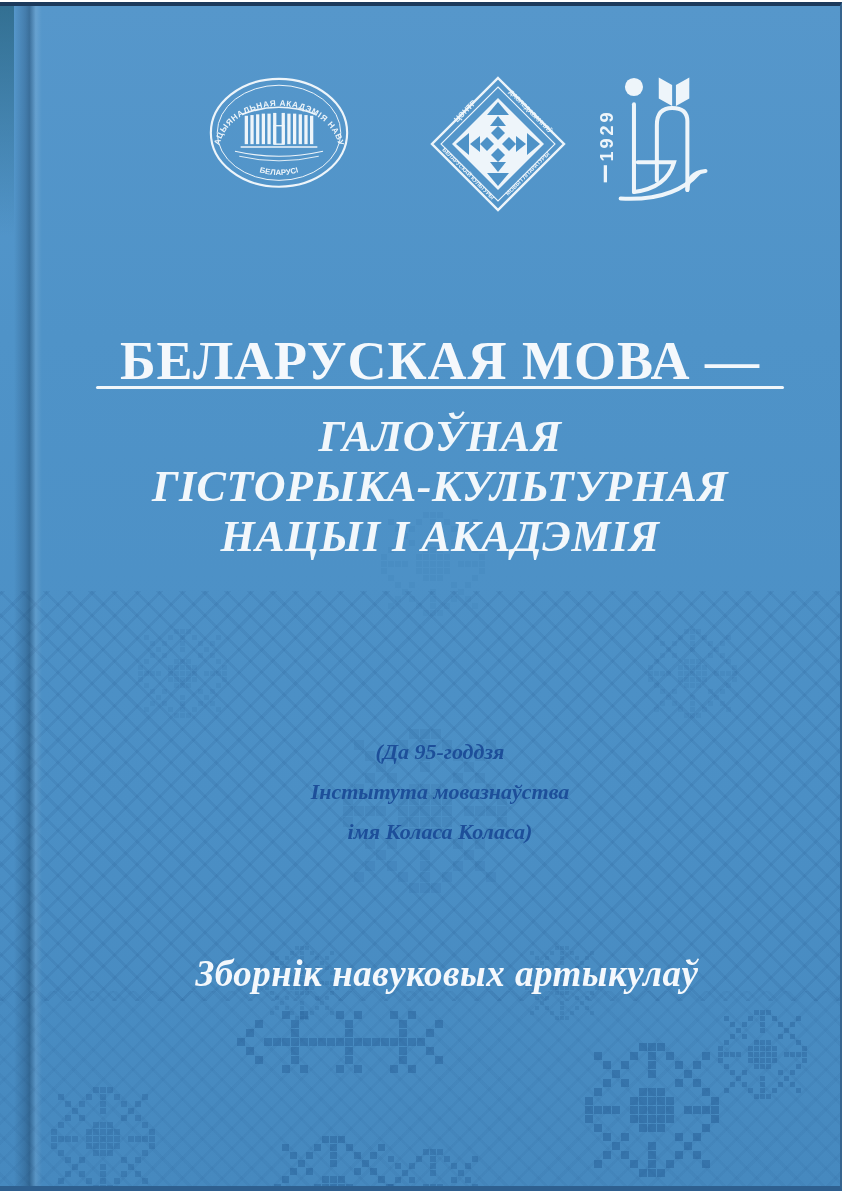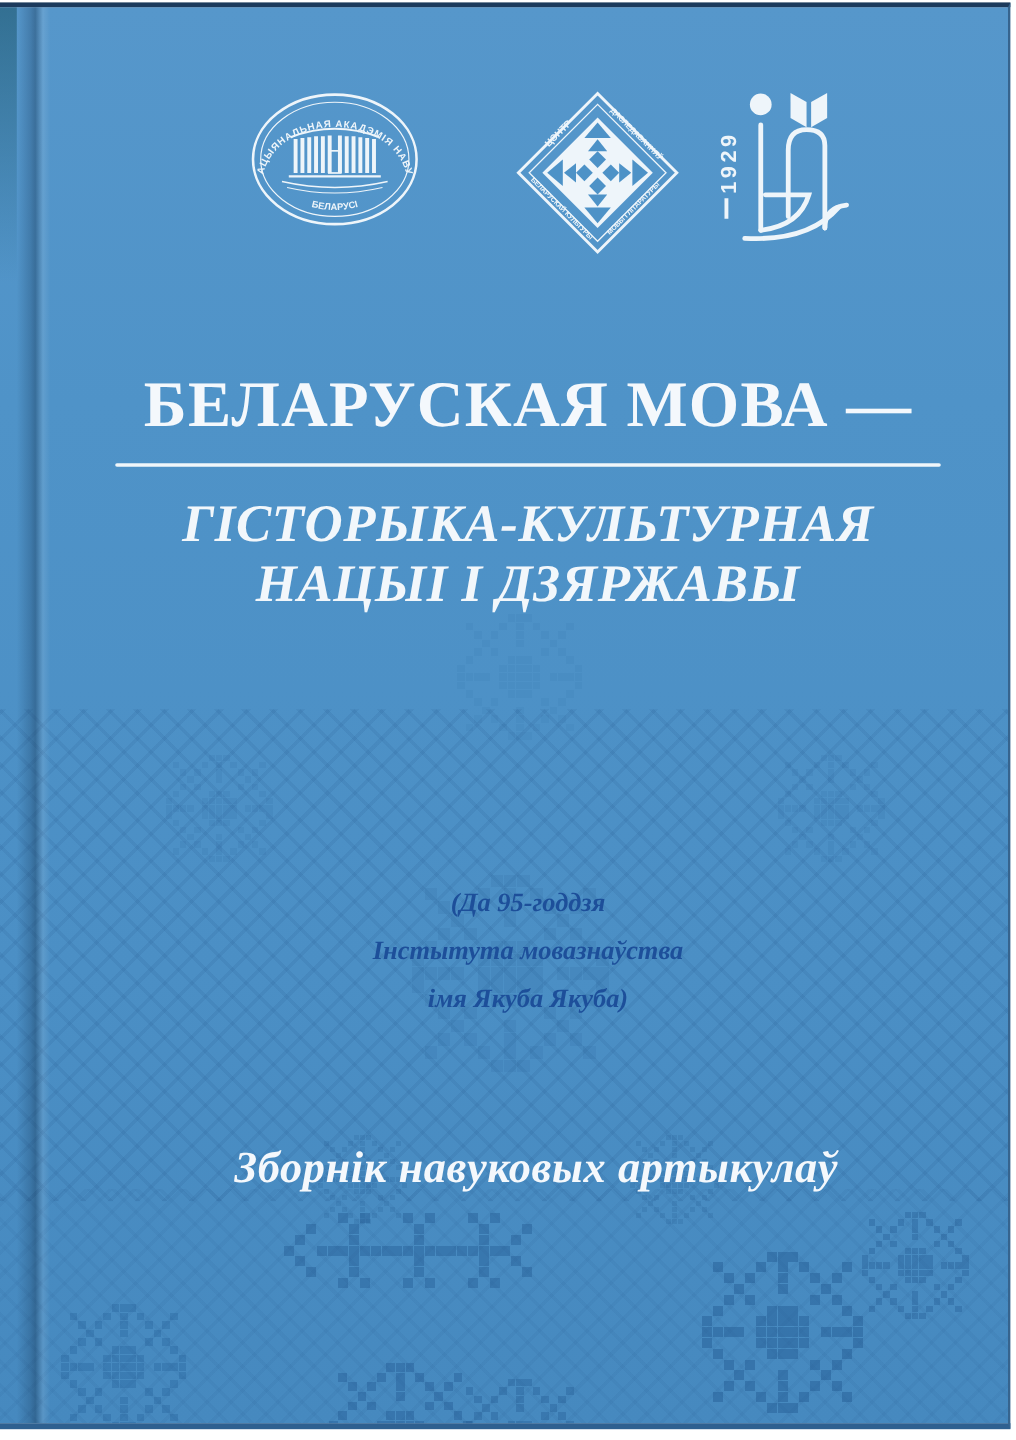--- a/index.html
+++ b/index.html
@@ -20,21 +20,21 @@
   .lattice2{position:absolute;left:0;right:0;top:985px;height:205px;
         background:
           repeating-linear-gradient(45deg,rgba(34,84,138,.08) 0 3px,transparent 3px 14px),
           repeating-linear-gradient(-45deg,rgba(34,84,138,.08) 0 3px,transparent 3px 14px);}
   .orn{position:absolute;left:0;top:0;shape-rendering:crispEdges;}
   .logo{position:absolute;}
   .logo-academy{left:208px;top:70px;width:142px;}
   .logo-center{left:428px;top:68px;width:140px;}
   .logo-institute{left:592px;top:60px;width:124px;}
   .content{position:absolute;left:44px;right:4px;top:0;text-align:center;color:#f4f8fc;}
-  .title{position:absolute;left:0;right:0;top:300px;font-size:54px;font-weight:bold;
+  .title{position:absolute;left:0;right:0;top:324px;font-size:54px;font-weight:bold;
          letter-spacing:1px;white-space:nowrap;color:#f4f8fc;}
   .title-rule{position:absolute;left:50%;top:380px;width:688px;height:3px;margin-left:-344px;
          background:#f0f6fa;border-radius:2px;}
   .subtitle{position:absolute;left:0;right:0;top:406px;font-size:44px;line-height:50px;
          font-style:italic;font-weight:bold;letter-spacing:.5px;color:#f2f7fb;}
   .dedication{position:absolute;left:0;right:0;top:726px;font-size:22px;line-height:40px;
          font-style:italic;font-weight:bold;color:#1d4f9a;}
   .series{position:absolute;left:14px;right:0;top:946px;font-size:37px;font-style:italic;
          font-weight:bold;letter-spacing:.5px;color:#f4f8fc;}
   .emblem-text{fill:#eef5fa;font-family:"Liberation Sans",sans-serif;font-weight:bold;}
@@ -1066,23 +1066,24 @@
     <g fill="#eef5fa">
       <polygon points="70,12 84,20 84,42 70,34"></polygon>
       <polygon points="102,12 88,20 88,42 102,34"></polygon>
     </g>
   </svg>
 
   <div class="content">
     <div class="title">БЕЛАРУСКАЯ МОВА —</div>
     <div class="title-rule"></div>
     <div class="subtitle">
+      <div>ГАЛОЎНАЯ</div>
       <div>ГІСТОРЫКА-КУЛЬТУРНАЯ</div>
-      <div>НАЦЫІ І ДЗЯРЖАВЫ</div>
+      <div>НАЦЫІ І АКАДЭМІЯ</div>
     </div>
     <div class="dedication">
       <div>(Да 95-годдзя</div>
       <div>Інстытута мовазнаўства</div>
-      <div>імя Якуба Якуба)</div>
+      <div>імя Коласа Коласа)</div>
     </div>
     <div class="series">Зборнік навуковых артыкулаў</div>
   </div>
 </div>
 
 </body></html>

